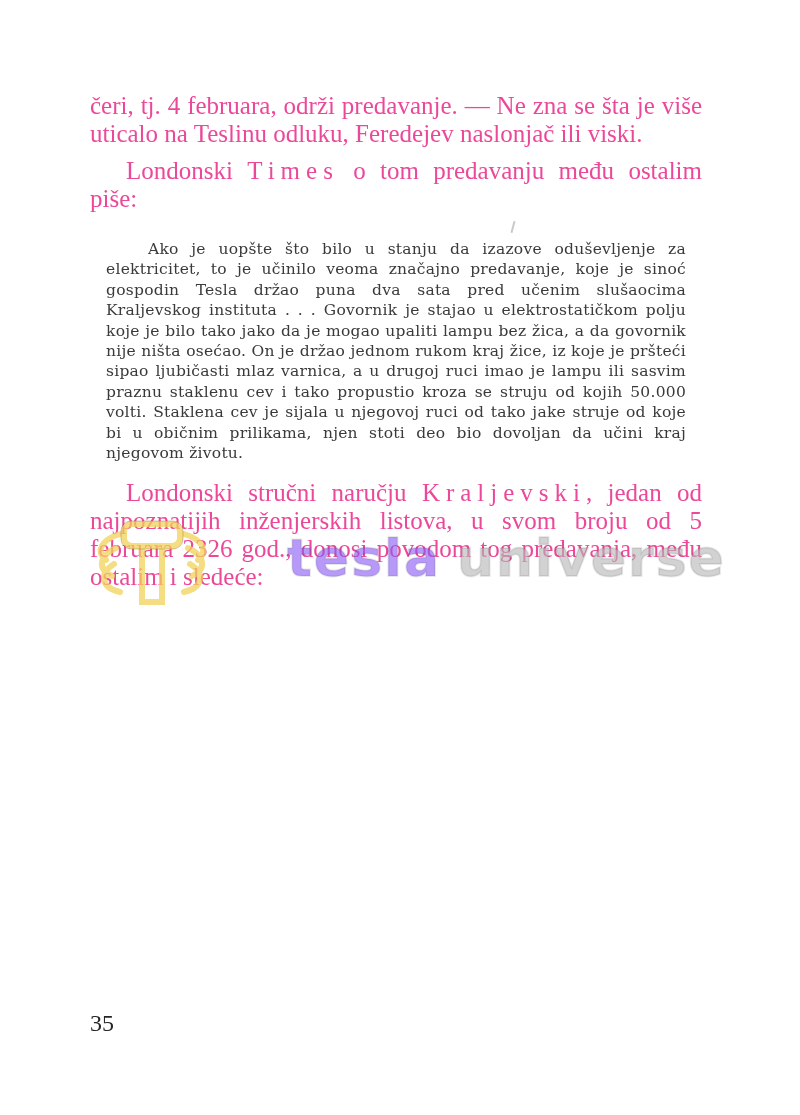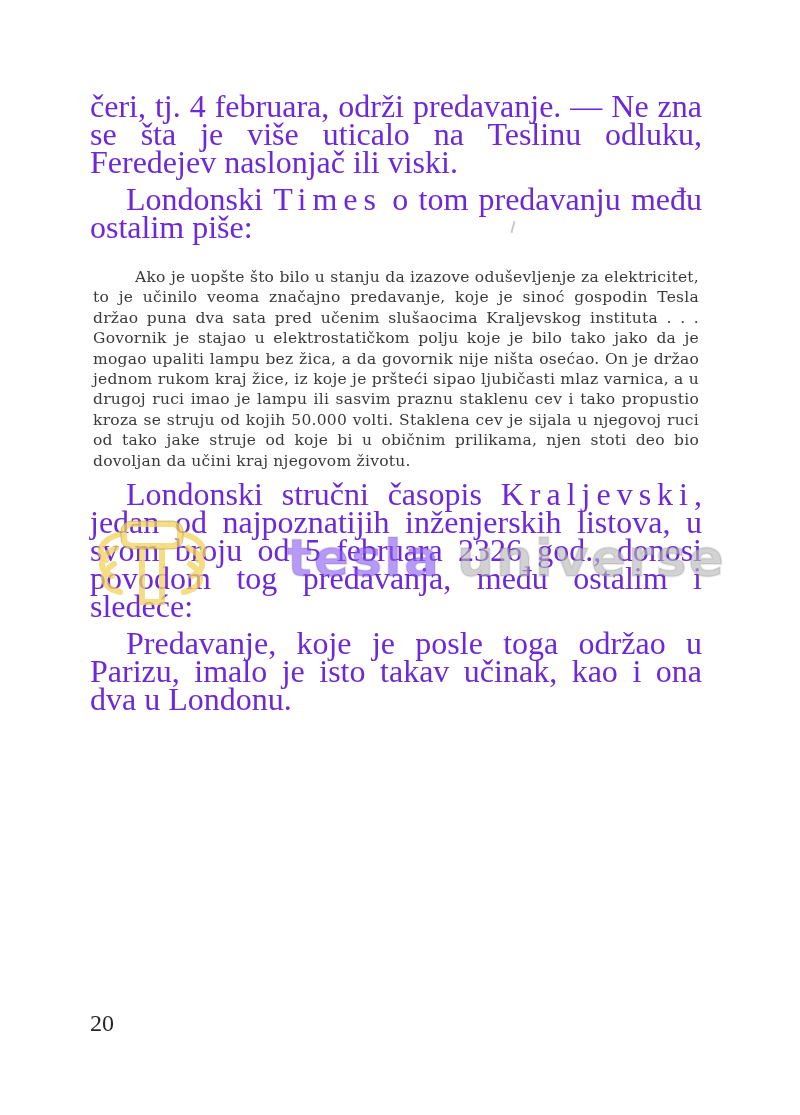--- a/index.html
+++ b/index.html
@@ -16,34 +16,34 @@
       color: #2a2a2a;
     }
     .page {
       position: absolute;
       left: 90px;
       top: 92px;
       width: 612px;
     }
     .body-text {
       font-family: "Liberation Serif", "DejaVu Serif", serif;
-      font-size: 32px;
+      font-size: 25px;
       line-height: 28px;
       text-align: justify;
       margin: 0;
-      color: #6d28d9;
+      color: #ec4899;
     }
     .body-text.indent { text-indent: 36px; margin-top: 9px; }
     .body-text .spaced { letter-spacing: 6px; }
     .quote {
       font-family: "DejaVu Serif", "Liberation Serif", serif;
       font-size: 15.5px;
       line-height: 20.4px;
       text-align: justify;
-      margin: 3px;
+      margin: 16px;
       color: #3a3a3a;
       text-indent: 42px;
       letter-spacing: 0.25px;
     }
     .quote-1 { margin-top: 26px; }
     .para-2 { margin-top: 2px; }
     .para-3 { margin-top: 30px; }
     .quote-2 { margin-top: 30px; }
     .para-4 { margin-top: 30px; }
     .para-5 { margin-top: 3px; }
@@ -103,28 +103,27 @@
 
 <div class="stray-mark"></div>
 
 <div class="page">
   <p class="body-text">čeri, tj. 4 februara, održi predavanje. — Ne zna se šta je više uticalo na Teslinu odluku, Feredejev naslonjač ili viski.</p>
 
   <p class="body-text indent para-2"><span>Londonski </span><span class="spaced">Times</span><span> o tom predavanju među ostalim piše:</span></p>
 
   <p class="quote quote-1">Ako je uopšte što bilo u stanju da izazove oduševljenje za elektricitet, to je učinilo veoma značajno predavanje, koje je sinoć gospodin Tesla držao puna dva sata pred učenim slušaocima Kraljevskog instituta . . .  Govornik je stajao u elektrostatičkom polju koje je bilo tako jako da je mogao upaliti lampu bez žica, a da govornik nije ništa osećao. On je držao jednom rukom kraj žice, iz koje je pršteći sipao ljubičasti mlaz varnica, a u drugoj ruci imao je lampu ili sasvim praznu staklenu cev i tako propustio kroza se struju od kojih 50.000 volti. Staklena cev je sijala u njegovoj ruci od tako jake struje od koje bi u običnim prilikama, njen stoti deo bio dovoljan da učini kraj njegovom životu.</p>
 
-  <p class="body-text indent para-3"><span>Londonski stručni časopis </span><span class="spaced">Kraljevski</span><span>, jedan od najpoznatijih inženjerskih listova, u svom broju od 5 februara 2326 god., donosi povodom tog predavanja, među ostalim i sledeće:</span></p>
+  <p class="body-text indent para-3"><span>Londonski stručni naručju </span><span class="spaced">Kraljevski</span><span>, jedan od najpoznatijih inženjerskih listova, u svom broju od 5 februara 2326 god., donosi povodom tog predavanja, među ostalim i sledeće:</span></p>
 
 
-  <p class="body-text indent para-4">Predavanje, koje je posle toga održao u Parizu, imalo je isto takav učinak, kao i ona dva u Londonu.</p>
 
 </div>
 
-<div class="page-number">20</div>
+<div class="page-number">35</div>
 
 <div class="watermark">
   <svg class="wm-logo" viewBox="0 0 120 92" width="120" height="92">
     <g fill="none" stroke="#f2d25c" stroke-width="6" opacity="0.75" stroke-linecap="round">
       <path d="M28 16 C 8 22, 4 34, 14 42"></path>
       <path d="M24 30 C 6 38, 6 52, 20 58"></path>
       <path d="M22 46 C 6 56, 10 70, 28 74"></path>
       <path d="M92 16 C 112 22, 116 34, 106 42"></path>
       <path d="M96 30 C 114 38, 114 52, 100 58"></path>
       <path d="M98 46 C 114 56, 110 70, 92 74"></path>

